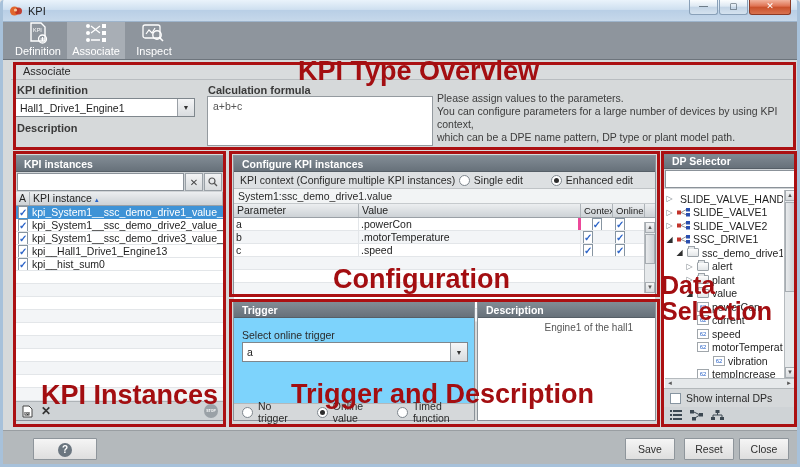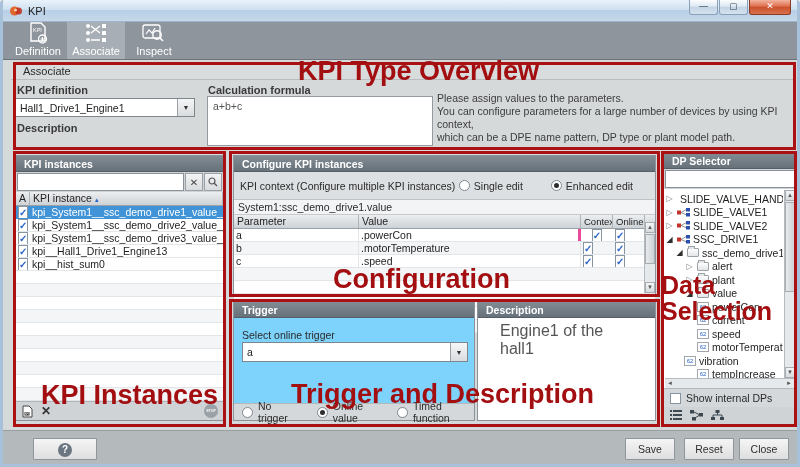--- a/index.html
+++ b/index.html
@@ -208,21 +208,21 @@
         <rect x="3.5" y="7" width="5" height="3.5" fill="#333"></rect>
           <text x="3.7" y="10" font-size="2.8" fill="#fff">KPI</text>
       </svg>
       <span style="font-size:12px;color:#333;font-weight:bold;">✕</span>
       <span style="margin-left:auto;width:14px;height:14px;border-radius:50%;background:#9aa1a7;color:#fff;font-size:3.5px;text-align:center;line-height:14px;font-weight:bold;">STOP</span>
     </div>
   </div>
 
   <div class="panel" style="left:230px;top:155px;width:423px;height:140px;">
     <div class="phdr">Configure KPI instances</div>
-    <div style="display:flex;align-items:center;height:28px;background:#dde0e2;border-bottom:1px solid #bfc3c6;padding:0 6px;font-size:10.5px;color:#2a2a2a;">
+    <div style="display:flex;align-items:center;height:17px;background:#dde0e2;border-bottom:1px solid #bfc3c6;padding:0 6px;font-size:10.5px;color:#2a2a2a;">
       <span>KPI context (Configure multiple KPI instances)</span>
       <span style="margin-left:auto;display:flex;align-items:center;gap:4px;margin-right:28px;">
         <span class="radio"></span>
         <span class="rlabel">Single edit</span>
       </span>
       <span style="display:flex;align-items:center;gap:4px;margin-right:16px;">
         <span class="radio sel"></span>
         <span class="rlabel">Enhanced edit</span>
       </span>
     </div>
@@ -276,21 +276,21 @@
       <span class="rlabel">No trigger</span>
       <span class="radio sel" style="margin-left:18px;"></span>
       <span class="rlabel">Online value</span>
       <span class="radio" style="margin-left:14px;"></span>
       <span class="rlabel">Timed function</span>
     </div>
   </div>
 
   <div class="panel" style="left:474px;top:301px;width:179px;height:120px;">
     <div class="phdr">Description</div>
-    <div style="padding:4px 22px;font-size:16px;color:#555;">Engine1 of the hall1</div>
+    <div style="padding:4px 22px;font-size:10px;color:#555;text-align:right;">Engine1 of the hall1</div>
   </div>
 
   <div class="panel" style="left:660px;top:152px;width:133px;height:273px;">
     <div class="phdr">DP Selector</div>
     <div class="search-row">
       <input class="search-input" style="">
 
     </div>
 
     <div style="position:absolute;left:1px;top:37px;right:12px;bottom:46px;background:#fff;overflow:hidden;padding-top:2px;">
@@ -363,21 +363,21 @@
           <span>current</span>
         </div>
       <div class="titem" style="padding-left:32px;">
           <span class="dpe-badge">62</span>
           <span>speed</span>
         </div>
       <div class="titem" style="padding-left:32px;">
           <span class="dpe-badge">62</span>
           <span>motorTemperature</span>
         </div>
-      <div class="titem" style="padding-left:19px;">
+      <div class="titem" style="padding-left:48px;">
           <span class="dpe-badge">62</span>
           <span>vibration</span>
         </div>
       <div class="titem" style="padding-left:32px;">
           <span class="dpe-badge">62</span>
           <span>tempIncrease</span>
         </div>
 
     </div>
     <div class="vscroll" style="top:37px;bottom:46px;">

